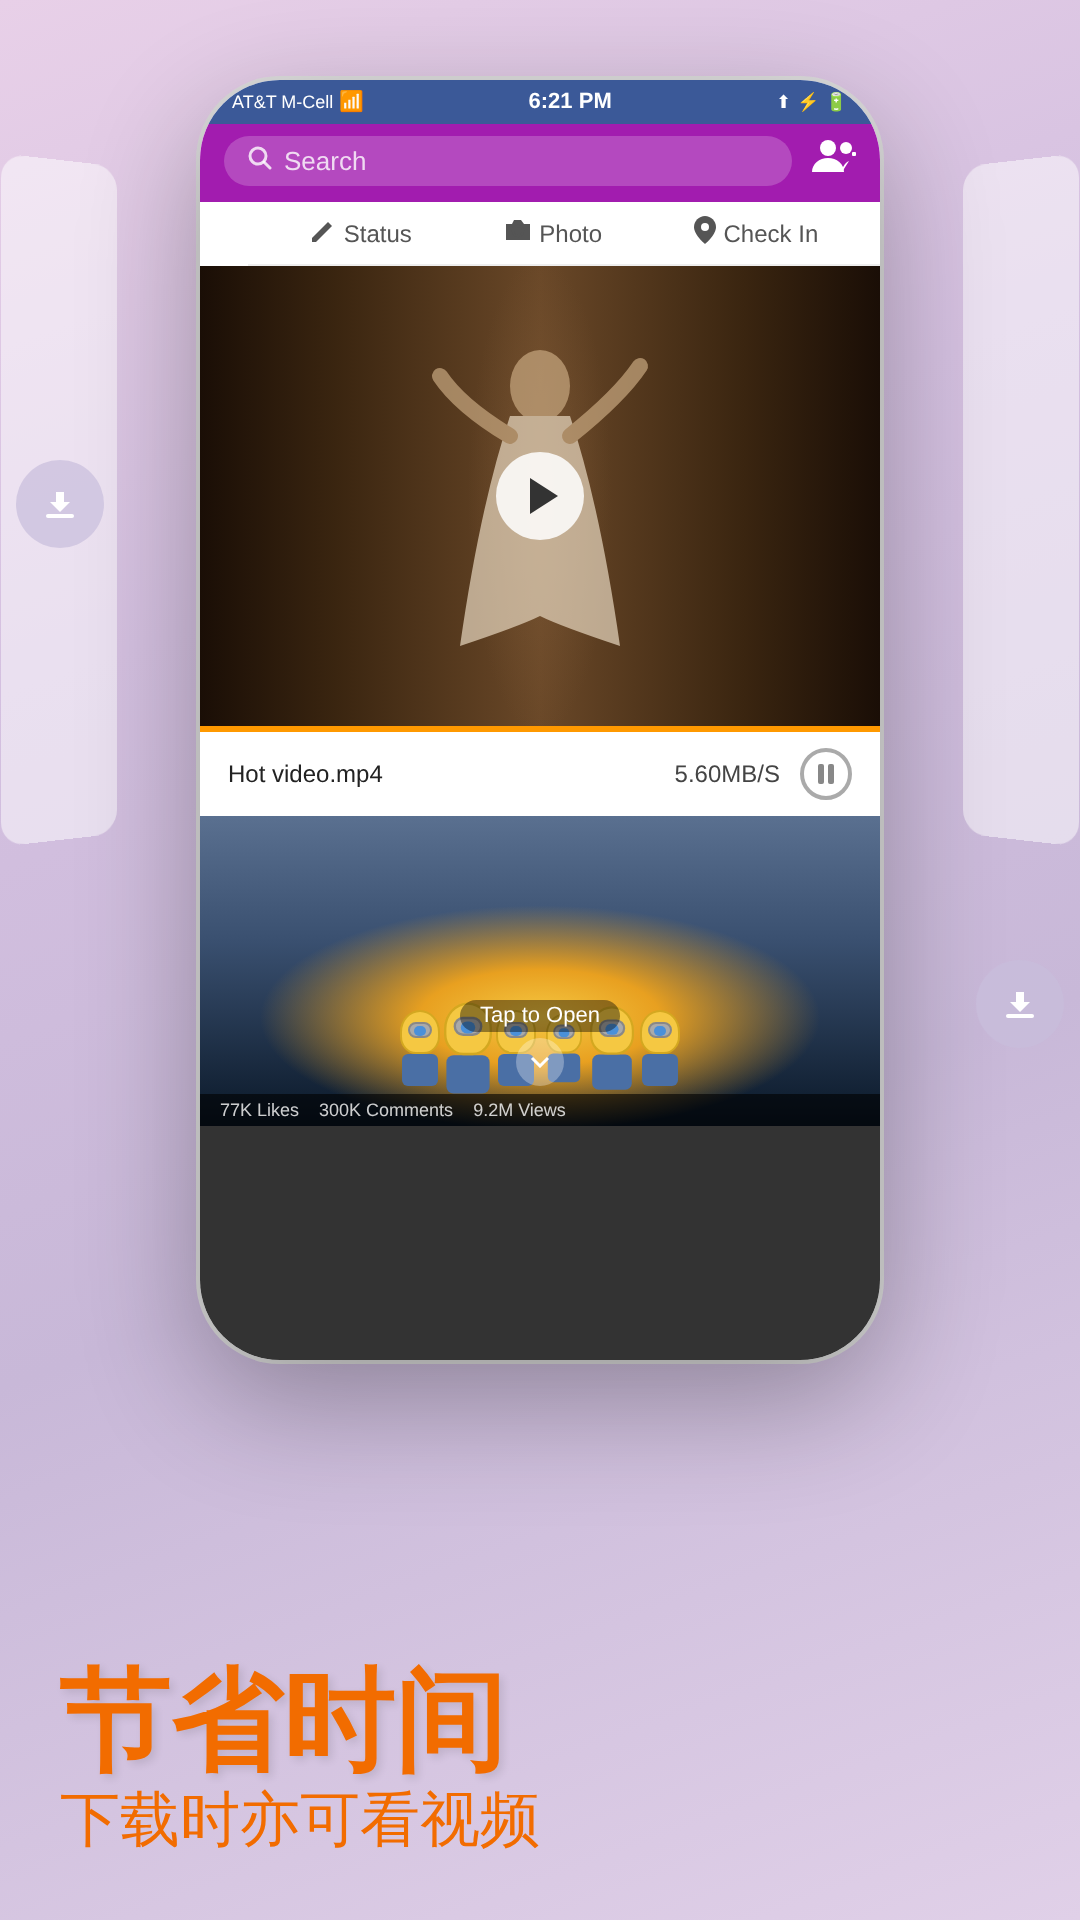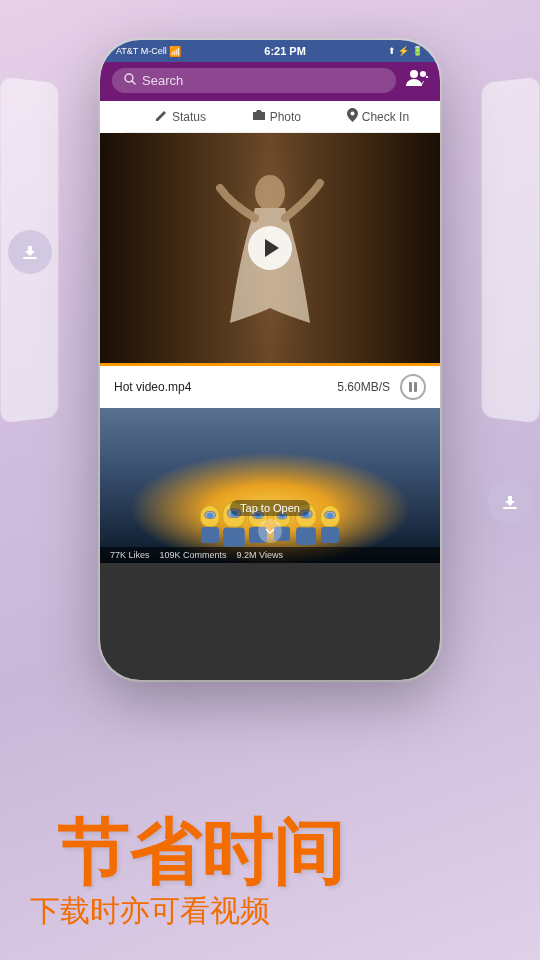--- a/index.html
+++ b/index.html
@@ -115,21 +115,21 @@
       font-weight: 600;
     }
     .status-bar-right {
       display: flex;
       align-items: center;
       gap: 3px;
     }
 
     
     .search-bar {
-      background: #701a75;
+      background: #a21caf;
       padding: 6px 12px 8px;
       display: flex;
       align-items: center;
       justify-content: space-between;
       flex-shrink: 0;
     }
     .search-input-wrap {
       background: rgba(255,255,255,0.2);
       border-radius: 20px;
       display: flex;
@@ -305,27 +305,26 @@
     
     .bottom-text {
       position: absolute;
       bottom: 30px;
       left: 0;
       right: 0;
       padding: 0 30px;
       z-index: 6;
     }
     .chinese-text-main {
-      font-size: 72px;
+      font-size: 56px;
       font-weight: 900;
       color: #f26c00;
       line-height: 1.1;
       text-shadow: 2px 2px 4px rgba(0,0,0,0.1);
       display: block;
-      margin-left: 28px;
     }
     .chinese-text-sub {
       font-size: 30px;
       font-weight: 400;
       color: #f26c00;
       line-height: 1.3;
       display: block;
     }
 
     
@@ -539,21 +538,21 @@
           <span style="color:white;font-size:11px;background:rgba(0,0,0,0.4);padding:2px 10px;border-radius:10px;">Tap to Open</span>
           <div style="width:24px;height:24px;background:rgba(255,255,255,0.3);border-radius:50%;margin:3px auto 0;display:flex;align-items:center;justify-content:center;">
             <svg width="10" height="6" viewBox="0 0 10 6" fill="white">
               <path d="M1 1l4 4 4-4" stroke="white" stroke-width="1.5" fill="none"></path>
             </svg>
           </div>
         </div>
 
         <div class="stats-bar">
           <span>77K Likes</span>
-          <span>109K Comments</span>
+          <span>300K Comments</span>
           <span>9.2M Views</span>
         </div>
       </div>
 
     </div>
   </div>
 </div>
 
 <div class="bottom-text">
   <span class="chinese-text-main">节省时间</span>

